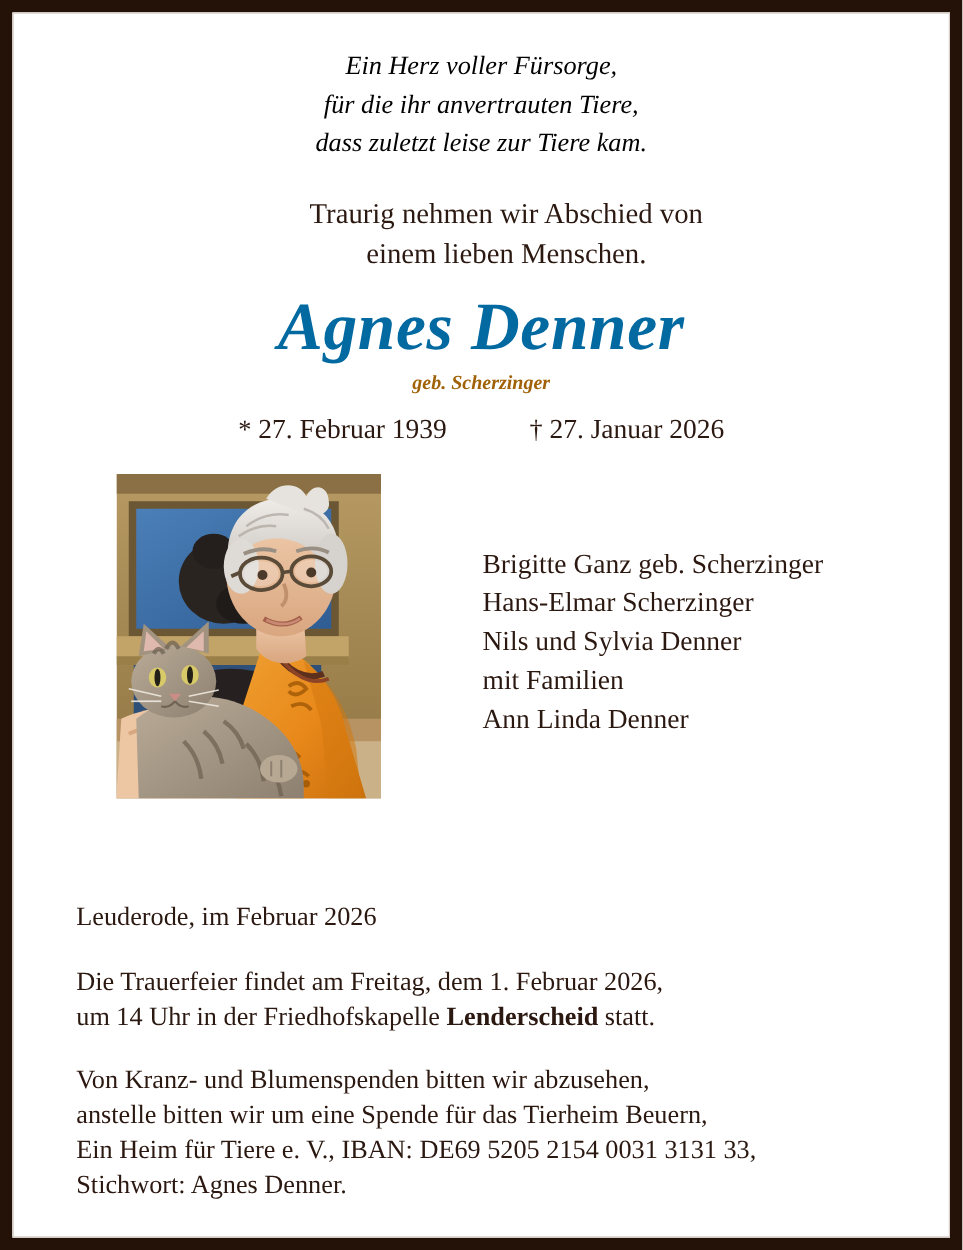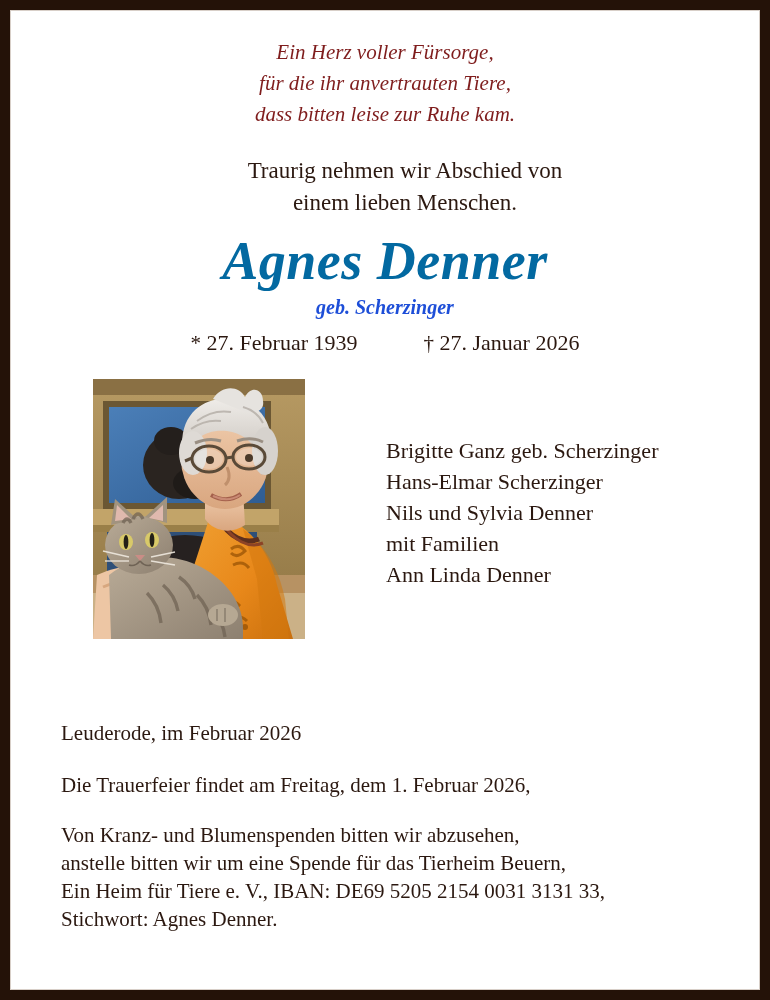--- a/index.html
+++ b/index.html
@@ -36,21 +36,21 @@
   }
 
   
   .verse {
     text-align: center;
     font-style: italic;
     font-size: 21px;
     line-height: 31px;
     margin: 0;
     padding-top: 26px;
-    color: #7f1d1d;
+    color: #000000;
   }
   .verse .vline { display: block; white-space: pre; }
 
   
   .intro {
     text-align: center;
     font-size: 23px;
     line-height: 32px;
     margin: 0;
     padding-top: 25px;
@@ -67,25 +67,25 @@
     line-height: 60px;
     letter-spacing: 0.5px;
     margin: 0;
     padding-top: 12px;
     color: #0369a1;
   }
   .maiden-name {
     text-align: center;
     font-weight: bold;
     font-style: italic;
-    font-size: 20px;
+    font-size: 16px;
     line-height: 26px;
     margin: 0;
     padding-top: 3px;
-    color: #1d4ed8;
+    color: #a16207;
   }
 
   
   .dates {
     margin: 0;
     padding-top: 9px;
     text-align: center;
     font-size: 22px;
     line-height: 28px;
   }
@@ -136,21 +136,21 @@
 </style>
 </head>
 <body>
 
 <div id="notice-card">
   <div id="notice-inner">
 
     <div class="verse">
       <span class="vline">Ein Herz voller Fürsorge,</span>
       <span class="vline">für die ihr anvertrauten Tiere,</span>
-      <span class="vline">dass bitten leise zur Ruhe kam.</span>
+      <span class="vline">dass zuletzt leise zur Tiere kam.</span>
     </div>
 
     <div class="intro">
       <span class="iline">Traurig nehmen wir Abschied von</span>
       <span class="iline">einem lieben Menschen.</span>
     </div>
 
     <div class="deceased-name">Agnes Denner</div>
     <div class="maiden-name">geb. Scherzinger</div>
 
@@ -309,20 +309,21 @@
         <span class="sname">mit Familien</span>
         <span class="sname">Ann Linda Denner</span>
       </div>
     </div>
 
     <div class="closing">
       <p class="place-date">Leuderode, im Februar 2026</p>
 
       <p class="ceremony">
         <span class="cline">Die Trauerfeier findet am Freitag, dem 1. Februar 2026,</span>
+        <span class="cline"><span>um 14 Uhr in der Friedhofskapelle </span><b class="place-emph">Lenderscheid</b><span> statt.</span></span>
       </p>
 
       <p class="donation">
         <span class="dline">Von Kranz- und Blumenspenden bitten wir abzusehen,</span>
         <span class="dline">anstelle bitten wir um eine Spende für das Tierheim Beuern,</span>
         <span class="dline">Ein Heim für Tiere e. V., IBAN: DE69 5205 2154 0031 3131 33,</span>
         <span class="dline">Stichwort: Agnes Denner.</span>
       </p>
     </div>
 

